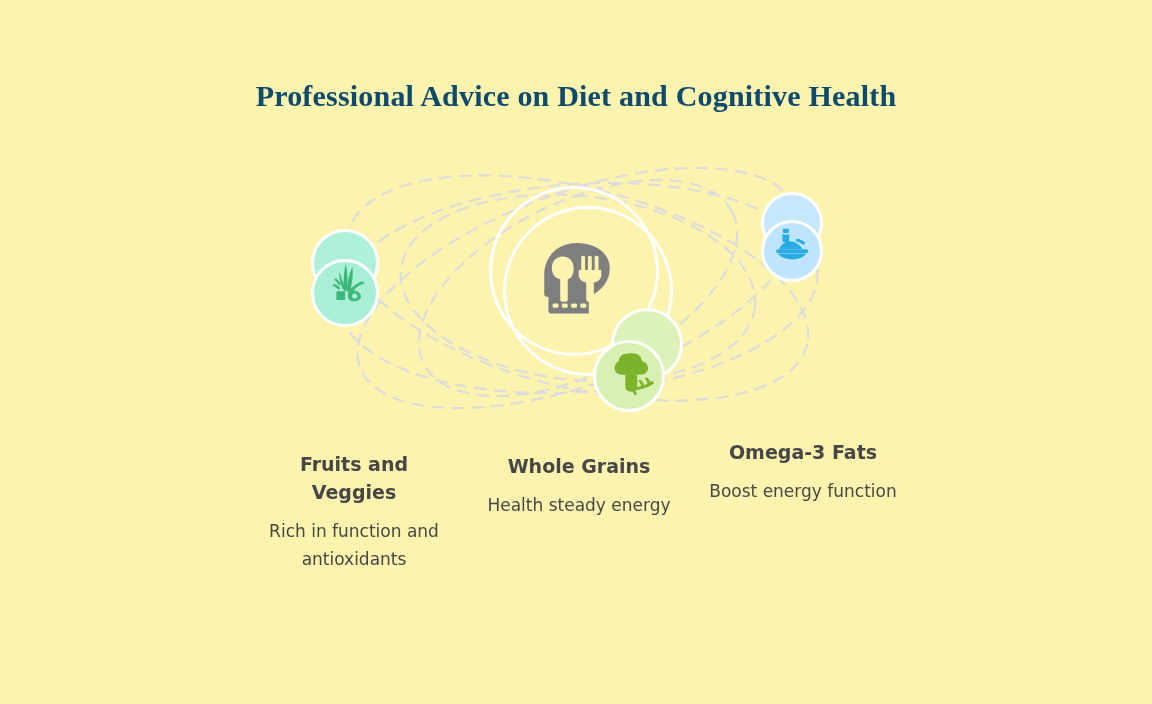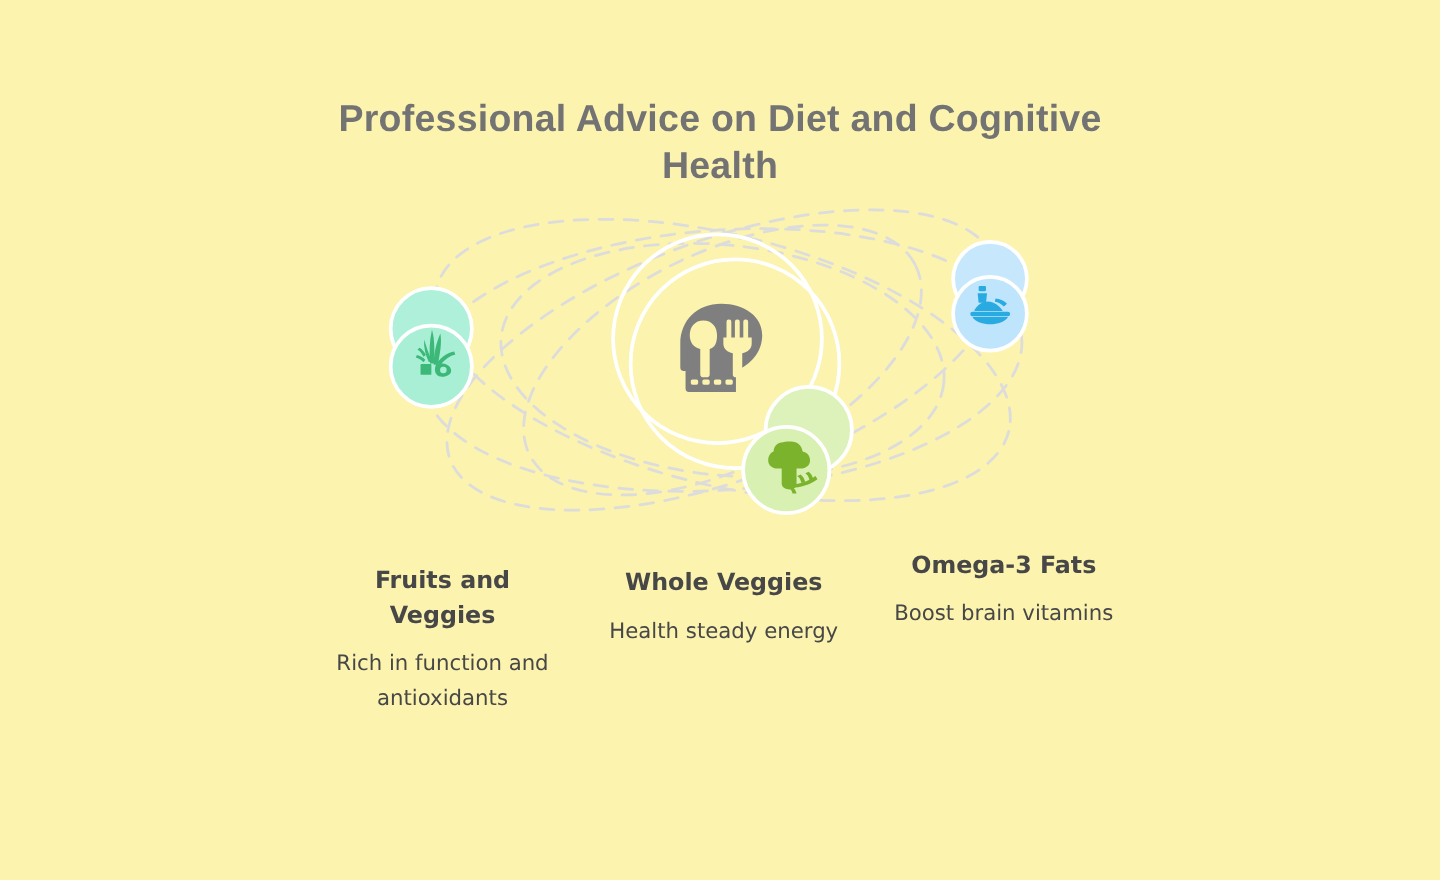--- a/index.html
+++ b/index.html
@@ -20,25 +20,25 @@
     overflow: hidden;
   }
 
   
   #title {
     position: absolute;
     left: 226px;
     top: 78px;
     width: 700px;
     text-align: center;
-    font-family: Liberation Sans, sans-serif;
+    font-family: Liberation Serif, serif;
     font-size: 30px;
     font-weight: bold;
     line-height: 1.22;
-    color: #737373;
+    color: #0c4a6e;
     letter-spacing: 0.2px;
   }
 
   
   #orbits {
     position: absolute;
     left: 0;
     top: 0;
     width: 1152px;
     height: 704px;
@@ -248,22 +248,22 @@
       </g>
     </svg>
   </div>
 
   <div id="caption-fruits" class="caption">
     <div class="cap-title">Fruits and Veggies</div>
     <div class="cap-desc">Rich in function and antioxidants</div>
   </div>
 
   <div id="caption-grains" class="caption">
-    <div class="cap-title">Whole Veggies</div>
+    <div class="cap-title">Whole Grains</div>
     <div class="cap-desc">Health steady energy</div>
   </div>
 
   <div id="caption-omega" class="caption">
     <div class="cap-title">Omega-3 Fats</div>
-    <div class="cap-desc">Boost brain vitamins</div>
+    <div class="cap-desc">Boost energy function</div>
   </div>
 
 </div>
 
 </body></html>

